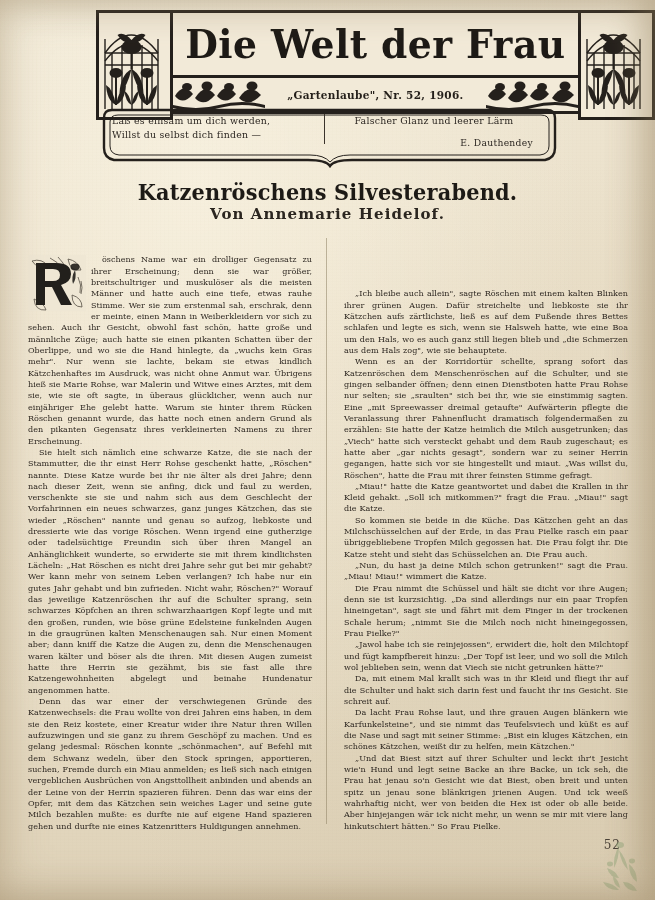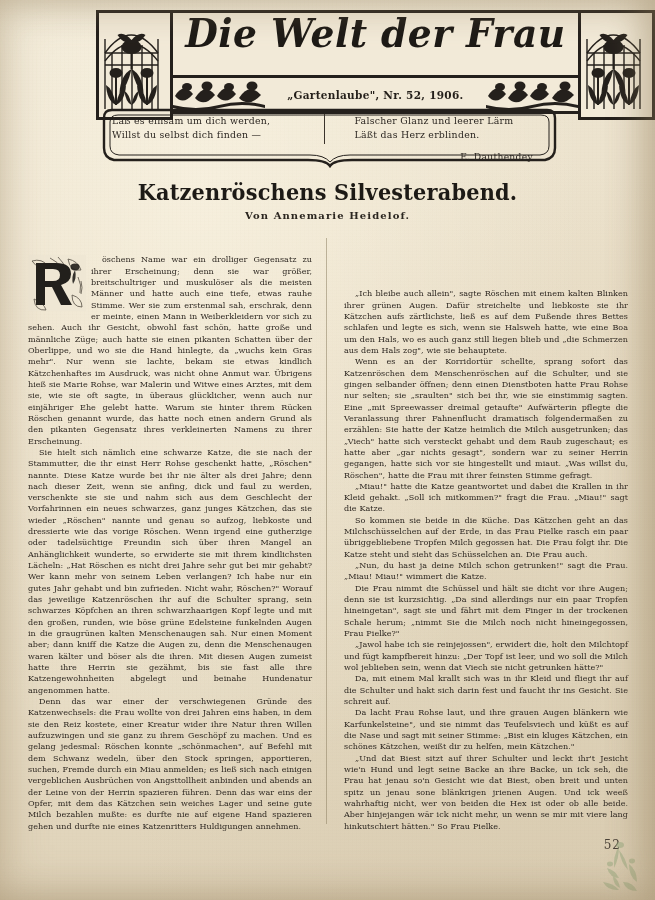--- a/index.html
+++ b/index.html
@@ -23,22 +23,22 @@
   .edgeshade{position:absolute;inset:0;pointer-events:none;
     box-shadow:inset 0 0 46px rgba(150,128,92,.40), inset -14px 0 34px rgba(140,118,84,.30);}
 
   
   .masthead{position:absolute;left:96px;top:10px;width:467px;height:152px;}
   .mh-row{position:absolute;left:0;top:0;width:467px;height:104px;display:flex;}
   .orn{width:71px;height:104px;border:3px solid #24201c;background:#f2ead8;position:relative;overflow:hidden;flex:none;}
   .orn svg{position:absolute;left:0;top:0;}
   .mh-center{flex:1;position:relative;border-top:3px solid #24201c;border-bottom:3px solid #24201c;
     margin:0 0 0 0;display:flex;flex-direction:column;}
-  .title-box{height:66px;border-bottom:3px solid #24201c;display:flex;align-items:flex-start;justify-content:center;
-    background:#f2ead8;font-style:italic;}
+  .title-box{height:66px;border-bottom:3px solid #24201c;display:flex;align-items:center;justify-content:center;
+    background:#f2ead8;}
   .mag-title{
     font-family:"DejaVu Serif",serif;font-weight:700;font-size:40px;letter-spacing:.5px;
     color:#1d1a16;line-height:1;white-space:nowrap;
     transform:scaleX(.94);
   }
   .sub-row{height:35px;display:flex;align-items:stretch;background:#f2ead8;}
   .vine{width:92px;position:relative;overflow:hidden;flex:none;}
   .vine svg{position:absolute;top:0;left:0;}
   .issue{flex:1;display:flex;align-items:center;justify-content:center;
     font-size:10.5px;font-weight:700;letter-spacing:.3px;color:#241f1a;white-space:nowrap;
@@ -52,21 +52,21 @@
   .epi-col.right{padding-left:40px;}
   .epi-line{font-size:9.4px;line-height:14px;color:#2c2722;letter-spacing:.25px;
     font-family:"DejaVu Serif",serif;}
   .epi-sig{font-size:9.2px;text-align:right;padding-right:24px;margin-top:8px;letter-spacing:.3px;}
   .epi-div{position:absolute;left:222px;top:6px;width:1px;height:30px;background:#3a332b;}
 
   
   .art-head{position:absolute;left:0;top:180px;width:655px;text-align:center;}
   .art-title{font-family:"DejaVu Serif",serif;font-weight:700;font-size:21.5px;color:#1d1a16;
     letter-spacing:.2px;transform:scaleX(.97);}
-  .art-by{font-size:10px;margin-top:5px;letter-spacing:1.1px;color:#2b2620;font-weight:700;}
+  .art-by{font-size:15px;letter-spacing:1.1px;color:#2b2620;font-weight:700;}
 
   .cols{position:absolute;left:28px;top:244px;width:600px;height:588px;display:flex;align-items:flex-end;}
   .col{width:290px;position:relative;}
   .col.left{padding-right:10px;}
   .col.right{padding-left:12px;margin-left:10px;}
   .rule{position:absolute;left:326px;top:238px;width:1px;height:586px;background:#8e8165;opacity:.55;}
 
   .col p{
     margin:0;text-align:justify;
     font-family:"DejaVu Serif",serif;
@@ -198,21 +198,20 @@
         <path d="M10 2 L445 2 Q453 2 453 10 L453 40 Q453 50 443 52 L250 52 Q232 52 228 58 Q224 52 206 52 L12 52 Q2 50 2 40 L2 10 Q2 2 10 2 Z" fill="none" stroke="#24201c" stroke-width="2.4"></path>
         <path d="M16 7 L439 7 Q447 7 447 14 L447 38 Q447 46 438 47 L248 47 Q234 47 228 54 Q222 47 208 47 L17 47 Q8 46 8 38 L8 14 Q8 7 16 7 Z" fill="none" stroke="#24201c" stroke-width="1"></path>
       </svg>
       <div class="epi-text">
         <div class="epi-col">
           <div class="epi-line">Laß es einsam um dich werden,</div>
           <div class="epi-line">Willst du selbst dich finden —</div>
         </div>
         <div class="epi-col right">
           <div class="epi-line">Falscher Glanz und leerer Lärm</div>
-          <div class="epi-line">Läßt das Herz erblinden.</div>
           <div class="epi-line epi-sig">E. Dauthendey</div>
         </div>
       </div>
       <div class="epi-div"></div>
     </div>
   </div>
 
   <div class="art-head">
     <div class="art-title">Katzenröschens Silvesterabend.</div>
     <div class="art-by">Von Annemarie Heidelof.</div>

